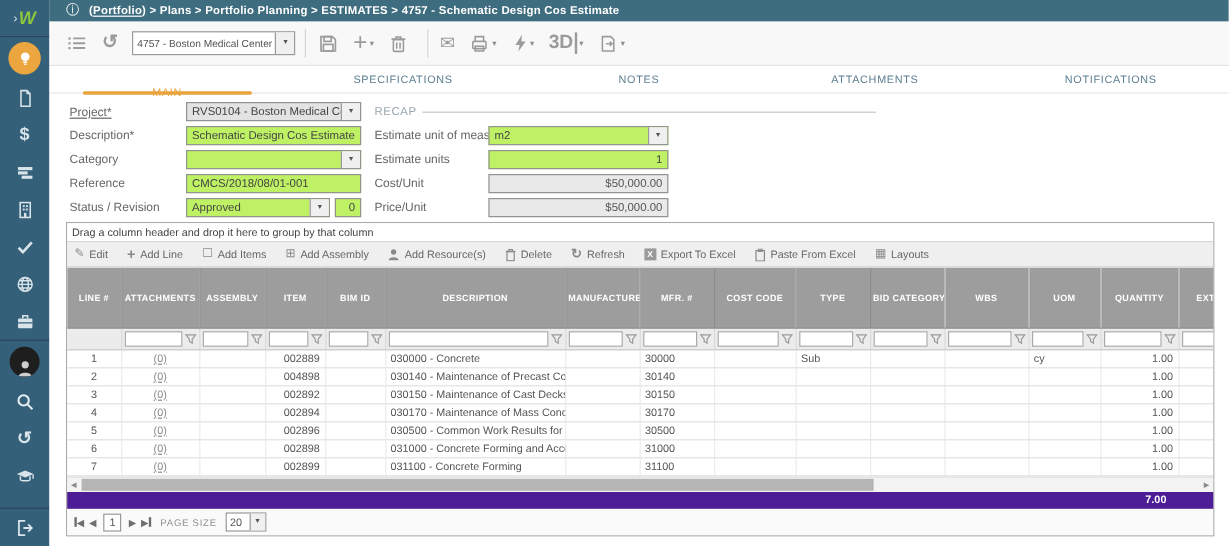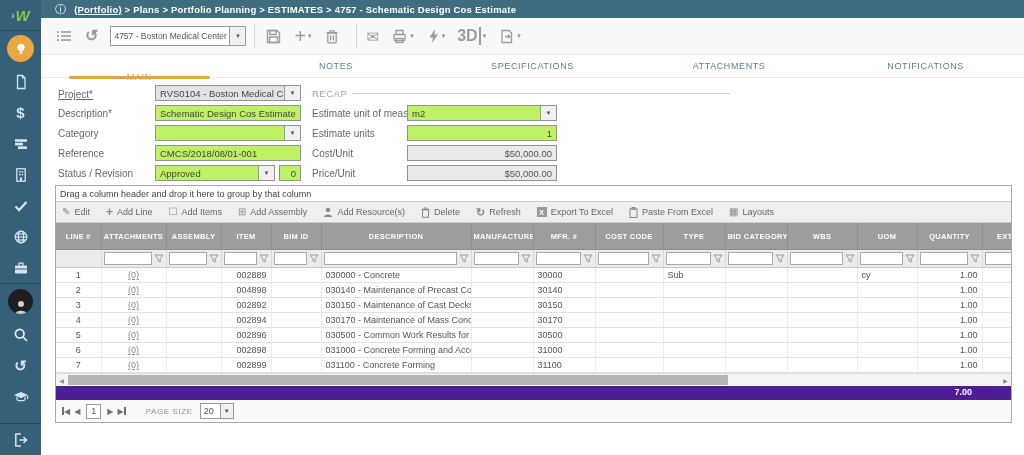--- a/index.html
+++ b/index.html
@@ -64,21 +64,21 @@
             display:flex;align-items:center;padding-left:4px;}
   .gtoolbar{height:20px;background:#efefef;border-bottom:1px solid #ccc;display:flex;align-items:center;
             padding-left:6px;gap:16px;}
   .gbtn{display:flex;align-items:center;gap:4px;font-size:9px;color:#666;cursor:pointer;white-space:nowrap;}
   .gico{color:#8a8a8a;font-size:10px;line-height:1;}
   .xlbox{width:10px;height:10px;background:#9a9a9a;color:#fff;font-size:7px;font-weight:bold;
          display:flex;align-items:center;justify-content:center;}
   .scrollview{width:955px;overflow:hidden;}
   table.gridtbl{border-collapse:collapse;table-layout:fixed;width:1011px;}
   .gridtbl th{background:#9d9d9d;color:#fff;font-size:7.5px;font-weight:bold;height:26px;
-         border-right:1px solid #8d8d8d;border-bottom:1px solid #8d8d8d;padding:0 2px;text-align:center;
+         border-right:1px solid #8d8d8d;border-bottom:1px solid #8d8d8d;padding:12px 2px;text-align:center;
          overflow:hidden;white-space:nowrap;letter-spacing:.3px;}
   .gridtbl th.wrapth{white-space:normal;line-height:1.2;}
   .fcell{background:#ececec;border-right:1px solid #d9d9d9;border-bottom:1px solid #c9c9c9;height:17px;padding:0 2px;}
   .fwrap{display:flex;align-items:center;gap:2px;}
   .fwrap input{flex:1;min-width:0;height:11px;border:1px solid #aaa;font-size:8px;padding:0 2px;outline:none;}
   .gridtbl td.dcell{height:14px;font-size:9px;color:#555;border-right:1px solid #ececec;
          border-bottom:1px solid #e2e2e2;padding:0 4px;white-space:nowrap;overflow:hidden;background:#fff;}
   .al-right{text-align:right;}
   .al-center{text-align:center;}
   .gridtbl a{color:#8a8a8a;text-decoration:underline;cursor:pointer;}
@@ -87,21 +87,21 @@
           font-size:6px;color:#8a8a8a;cursor:pointer;}
   .hthumb{position:absolute;left:12px;top:1px;width:660px;height:10px;background:#b5b5b5;cursor:pointer;}
   .sumrow{height:14px;background:#4c1d95;position:relative;}
   .sumval{position:absolute;right:39px;top:1px;font-size:9px;font-weight:bold;color:#fff;}
   .pager{height:22px;background:#fafafa;display:flex;align-items:center;padding-left:6px;gap:4px;
          font-size:8px;color:#8f8f8f;}
   .pbtn{color:#6f6f6f;font-size:8px;display:flex;align-items:center;cursor:pointer;}
   .pbar{width:2px;height:8px;background:#6f6f6f;}
   .pagebox{width:13px;height:13px;border:1px solid #999;background:#fff;display:flex;align-items:center;
            justify-content:center;color:#555;font-size:9px;margin:0 2px;}
-  .psizelbl{margin-left:16px;letter-spacing:.6px;}
+  .psizelbl{margin-left:4px;letter-spacing:.6px;}
   .psize{height:14px;border:1px solid #999;background:#fff;display:flex;align-items:center;width:32px;
          font-size:9px;color:#555;margin-left:3px;cursor:pointer;}
   .psize .val{flex:1;padding-left:3px;}
   svg{display:block;}
 </style>
 </head>
 <body>
 
 <div class="sidebar">
   <div class="logo">
@@ -307,22 +307,22 @@
           <path d="M4 2.5h7l2.5 2.5v9.5H4z"></path>
           <path d="M7 8.5h5M10.2 6.7l1.8 1.8-1.8 1.8"></path>
         </svg>
       </span>
     <span class="caret">▾</span>
   </span>
 </div>
 
 <div class="tabs">
   <div class="tab active">MAIN</div>
+  <div class="tab">SPECIFICATIONS</div>
   <div class="tab">NOTES</div>
-  <div class="tab">SPECIFICATIONS</div>
   <div class="tab">ATTACHMENTS</div>
   <div class="tab">NOTIFICATIONS</div>
 </div>
 
 <div>
 
   <span class="flabel" style="left:58px;top:89px;text-decoration:underline;">Project*</span>
   <span class="fbox gray" style="left:155px;top:85px;width:146px;">
     <span class="val">RVS0104 - Boston Medical Center</span>
     <span class="selarrow">▼</span>

